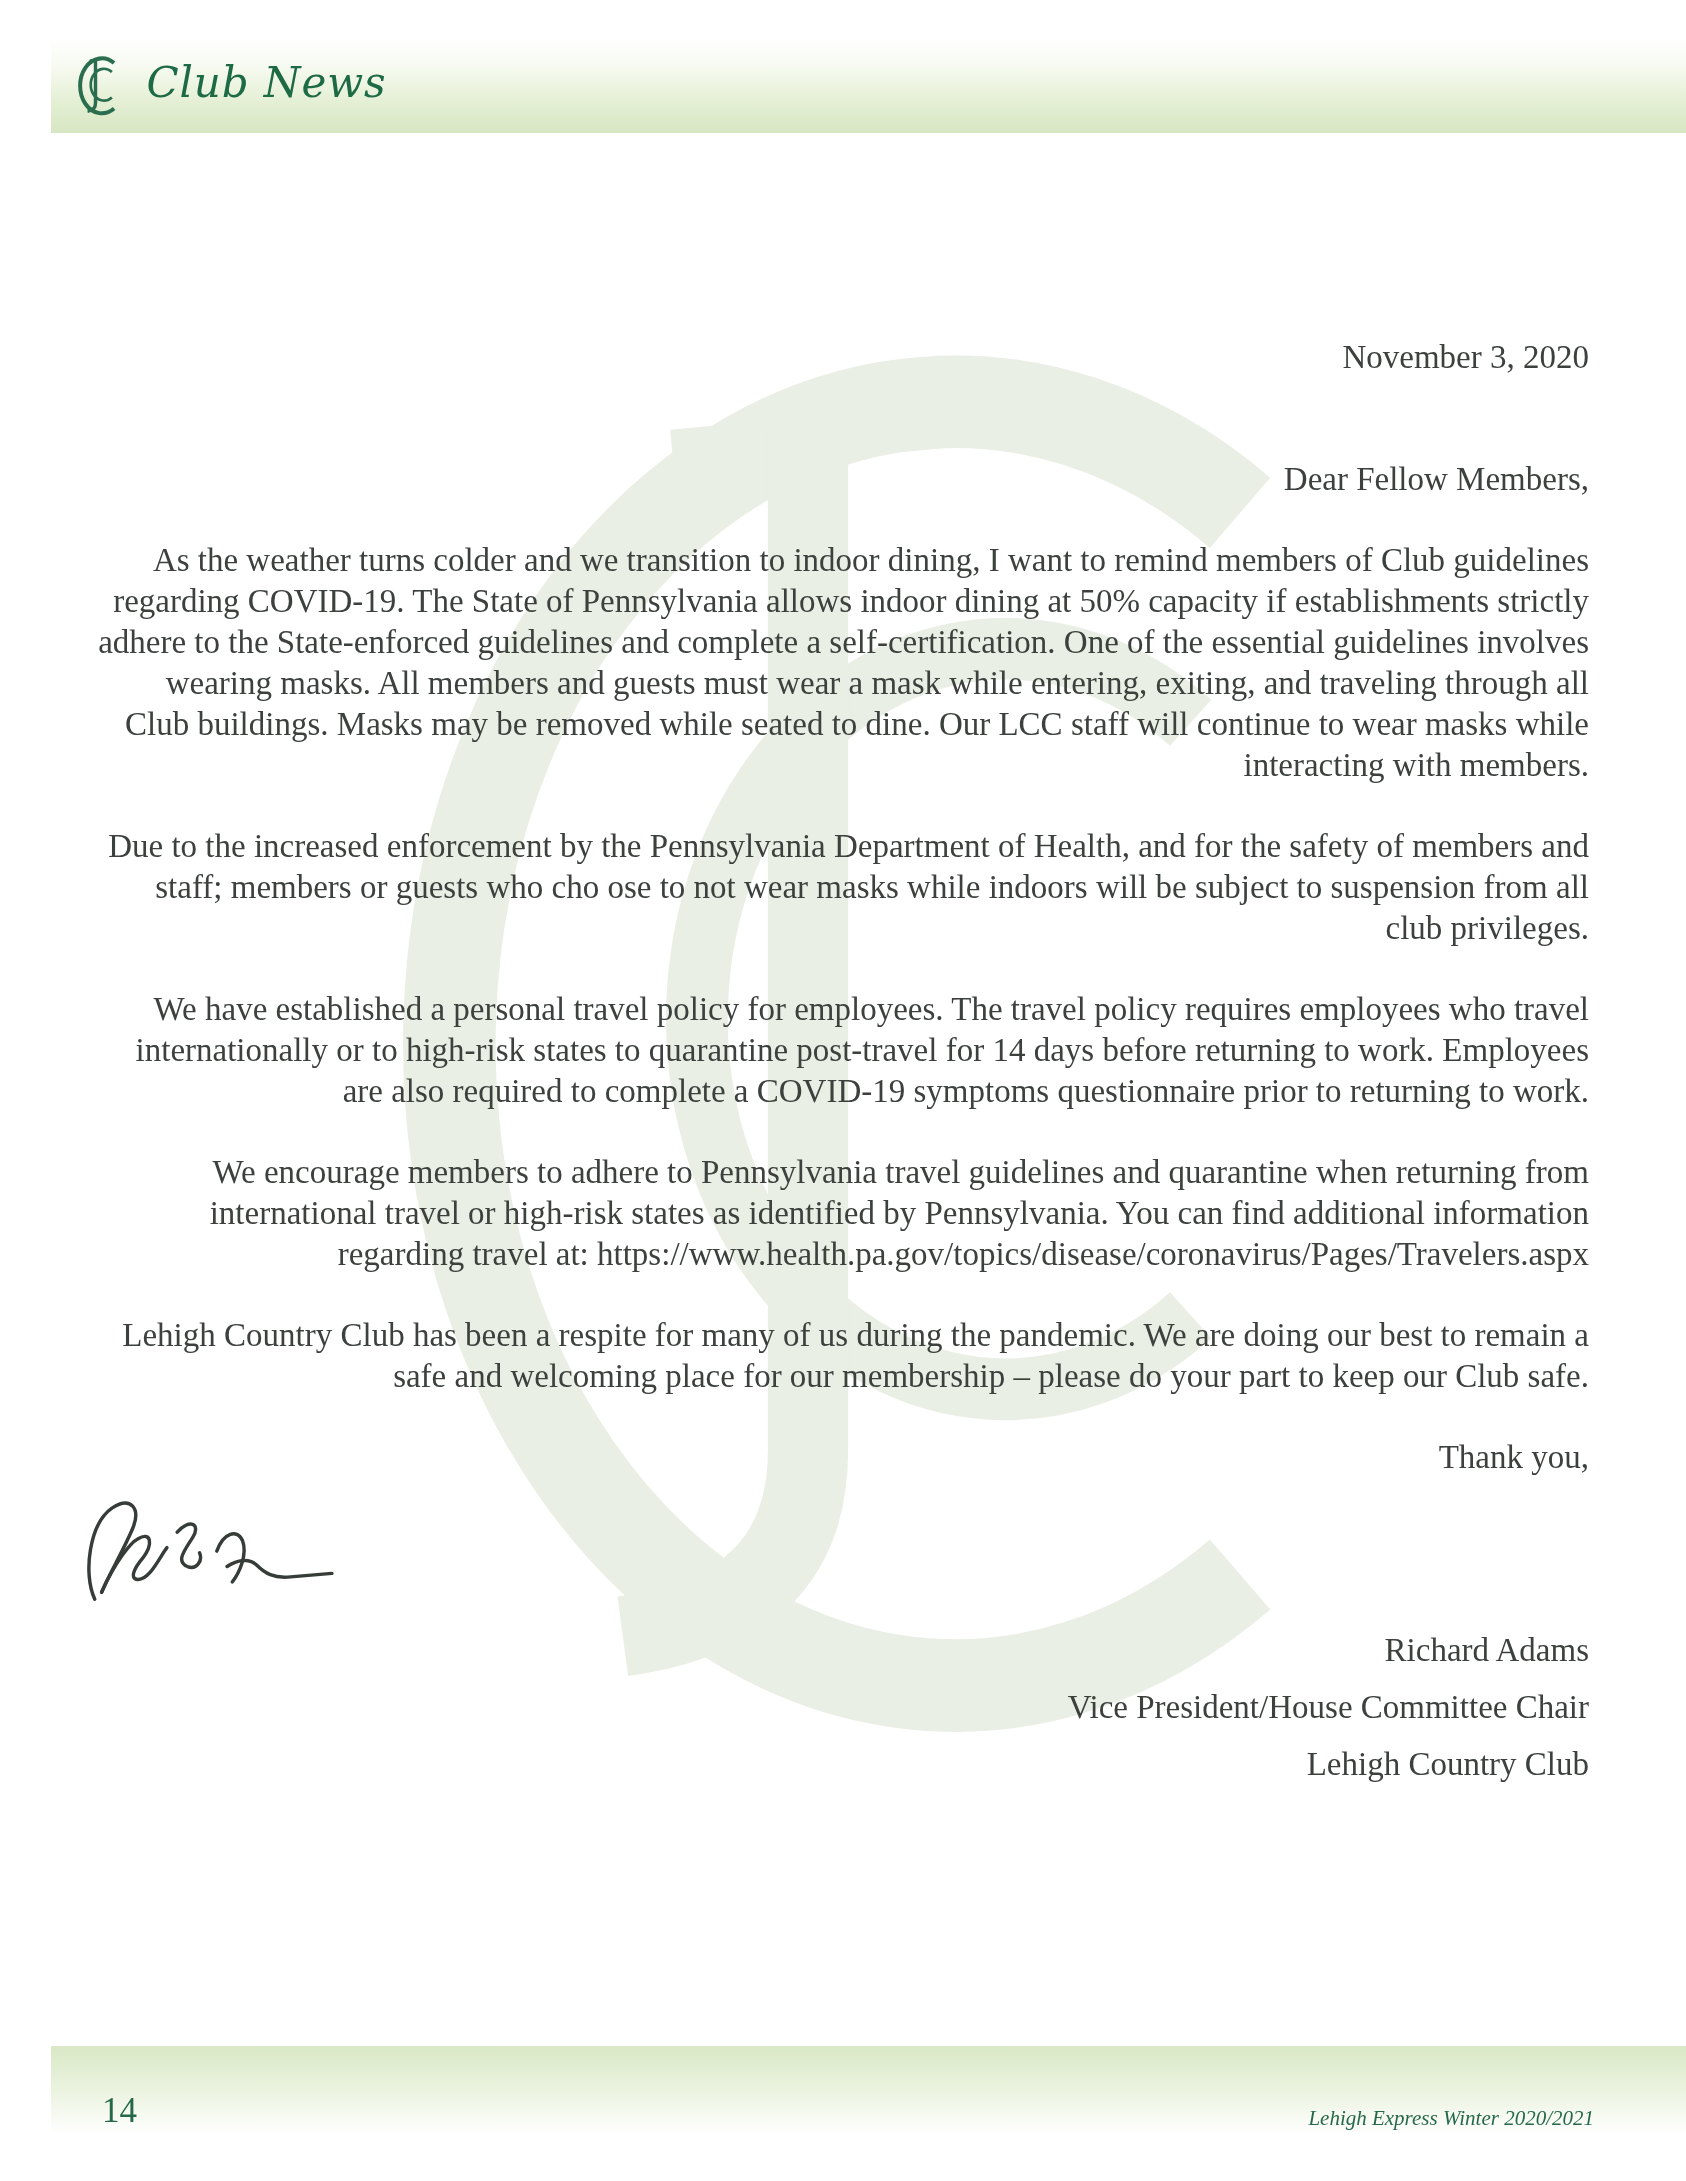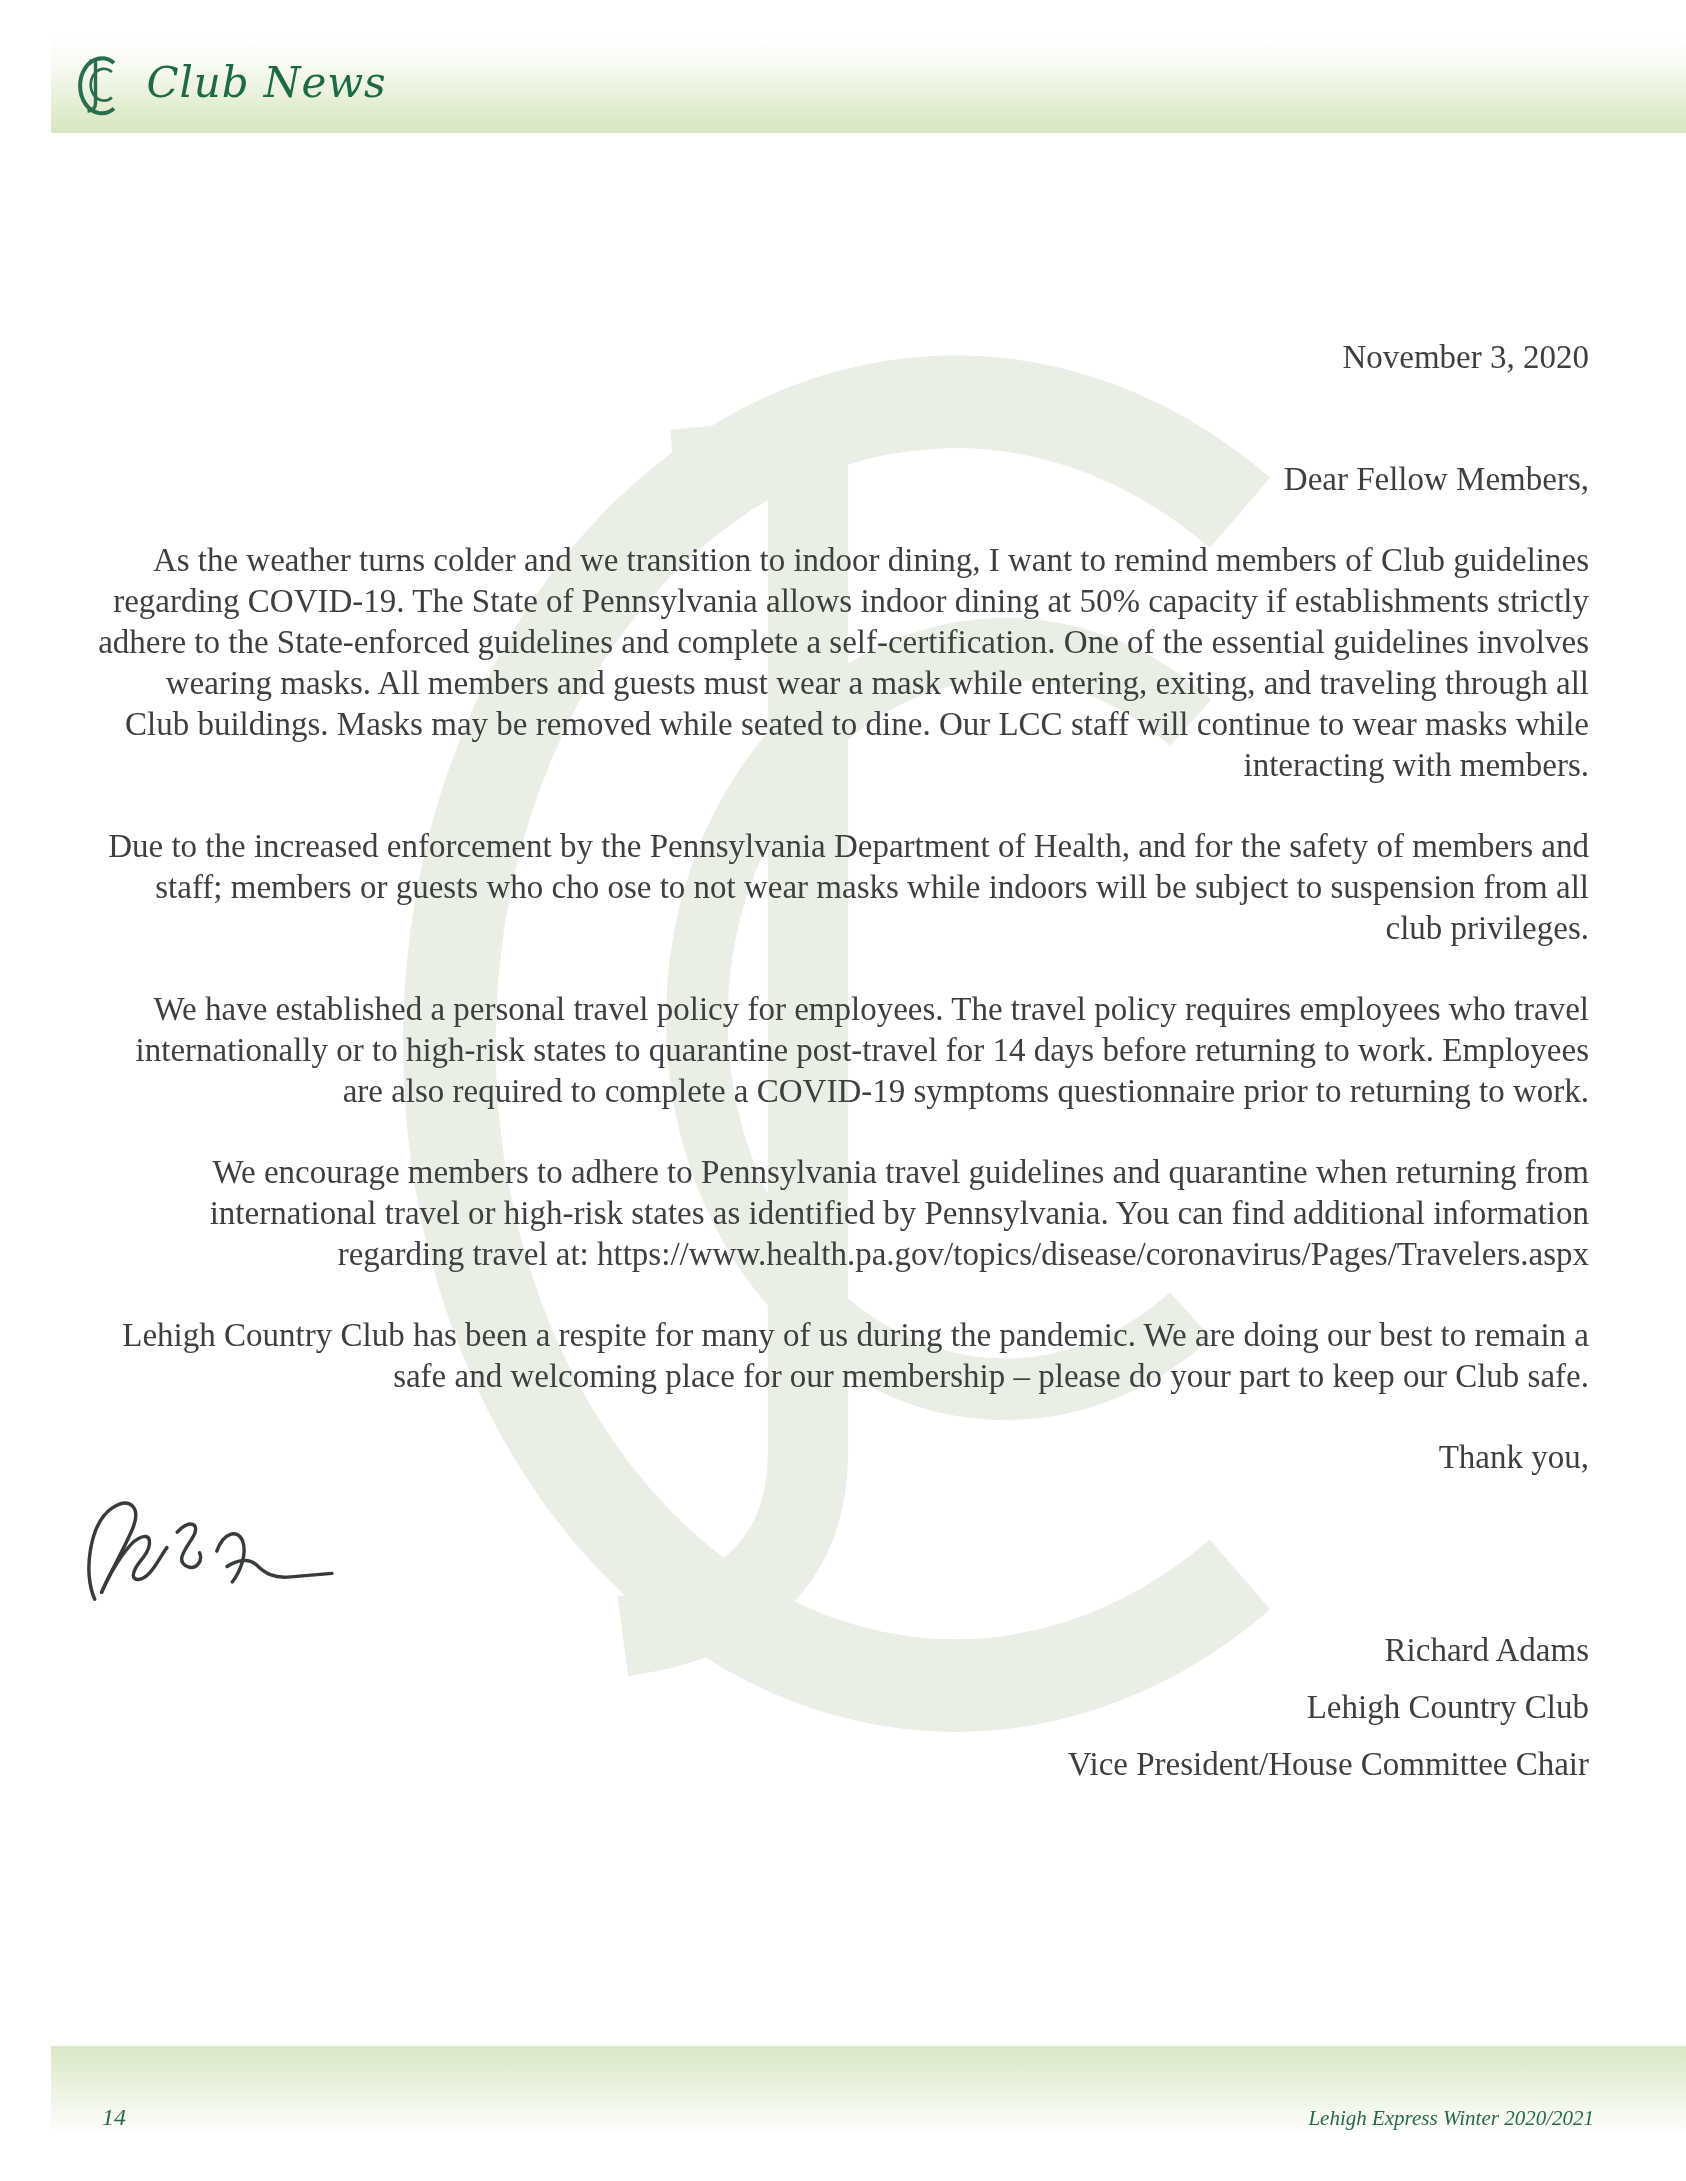--- a/index.html
+++ b/index.html
@@ -31,21 +31,21 @@
     color: #1d6a44;
   }
 
   .footer-band {
     position: absolute;
     left: 51px; right: 0; top: 2046px; height: 89px;
     background: linear-gradient(180deg, #d9e8c6 0%, #e9f2dd 45%, #ffffff 100%);
   }
   .page-num {
     position: absolute; left: 51px; bottom: 3.7px;
-    font-style: italic; font-size: 24px; color: #26694a;
+    font-size: 35px; color: #26694a;
   }
   .pub {
     position: absolute; right: 92px; bottom: 3.7px;
     font-style: italic; font-size: 21px; color: #26694a;
   }
 
   
   .watermark {
     position: absolute;
     left: 165px; top: 266px;
@@ -119,22 +119,22 @@
       <svg viewBox="0 0 320 140" fill="none" stroke="currentColor" stroke-width="4" stroke-linecap="round">
         <path d="M16 122 C 2 92 10 34 36 16 C 58 2 70 16 60 40 C 48 68 30 98 24 114"></path>
         <path d="M24 114 C 40 78 58 56 66 52 C 82 42 84 58 72 74 C 62 86 56 98 66 99 C 80 100 92 72 100 62"></path>
         <path d="M112 44 C 126 28 140 34 130 50 C 120 66 110 78 124 84 C 134 88 142 78 138 68"></path>
         <path d="M158 66 C 166 44 182 40 188 54 C 194 70 184 92 176 102"></path>
         <path d="M170 84 C 182 76 196 74 204 82 C 214 92 224 98 244 96 L 292 92"></path>
       </svg>
     </div>
 
     <p class="sig-line sig-first">Richard Adams</p>
+    <p class="sig-line">Vice President/House Committee Chair</p>
     <p class="sig-line">Lehigh Country Club</p>
-    <p class="sig-line">Vice President/House Committee Chair</p>
   </main>
 
   <footer class="footer-band">
     <span class="page-num">14</span>
     <span class="pub">Lehigh Express Winter 2020/2021</span>
   </footer>
 
 </div>
 
 

